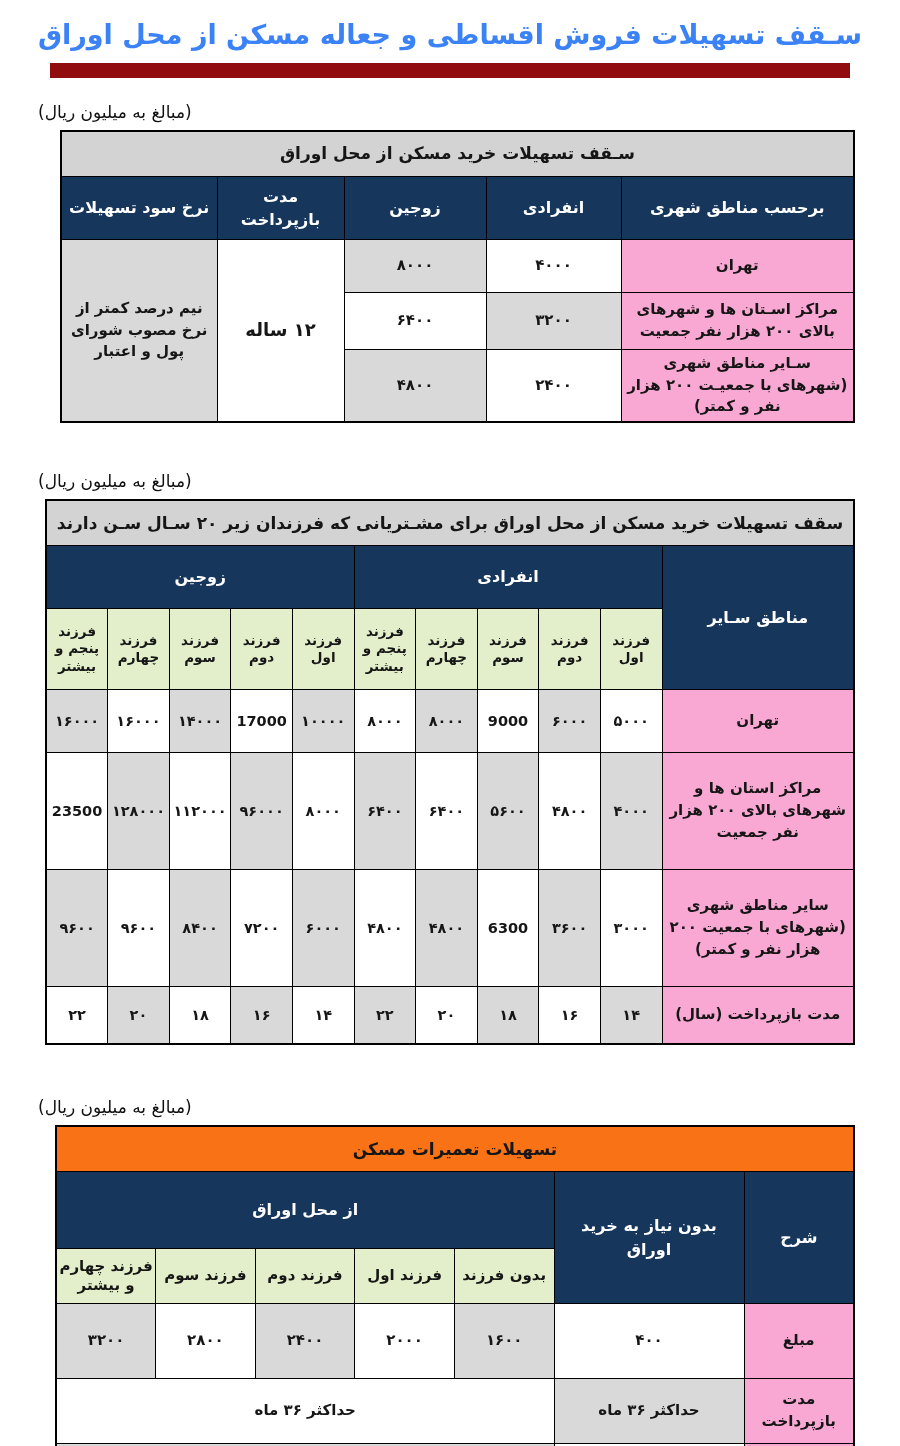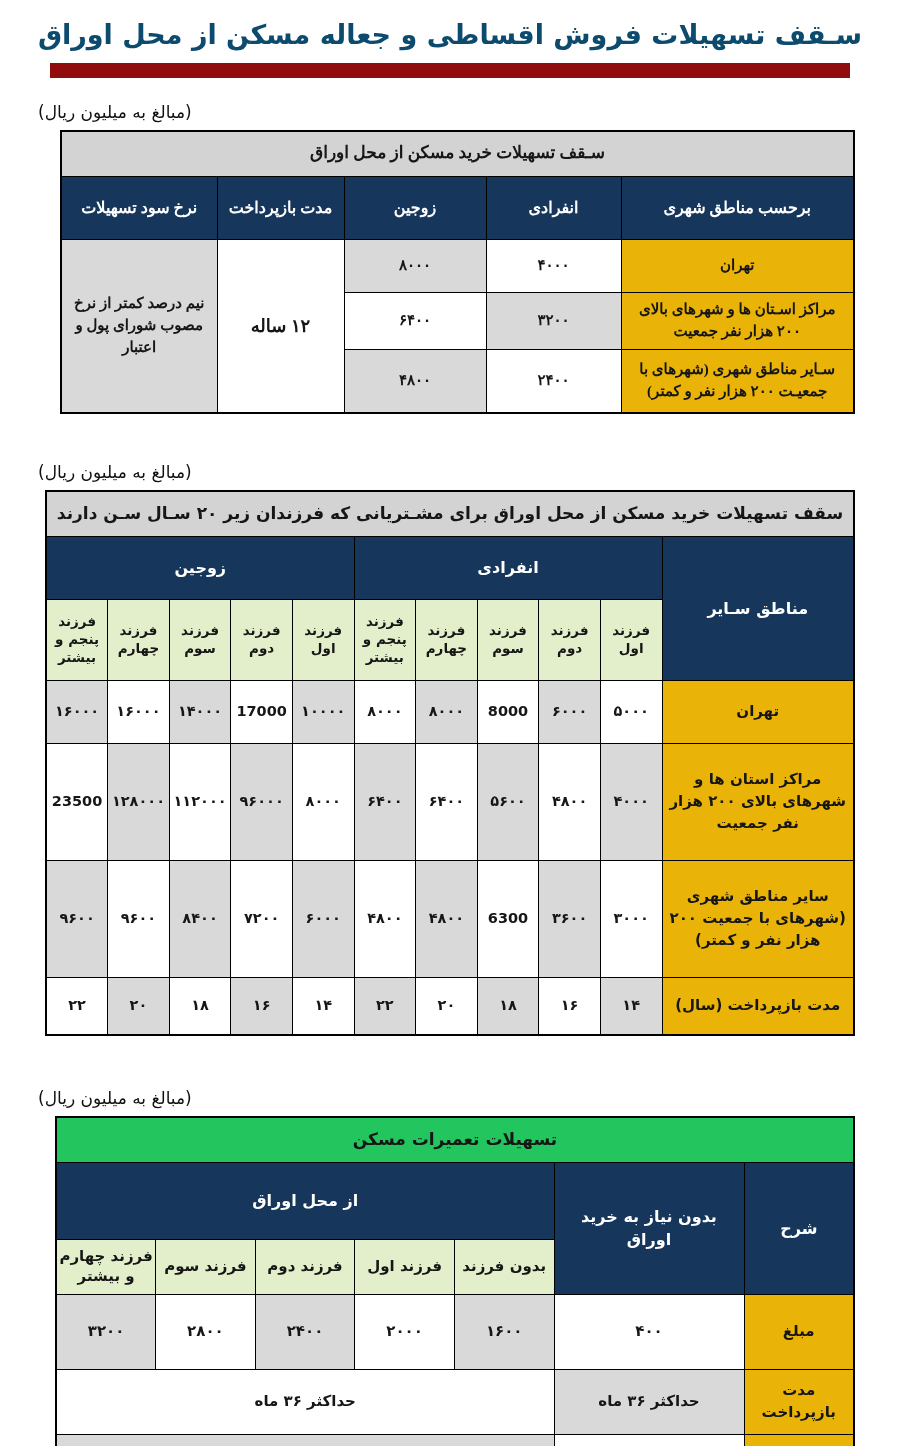--- a/index.html
+++ b/index.html
@@ -11,21 +11,21 @@
     color: #141414;
     overflow-x: hidden;
   }
   .page { padding-top: 16px; }
 
   .main-title {
     margin: 0;
     text-align: center;
     font-size: 27px;
     font-weight: bold;
-    color: #0c4a6e;
+    color: #3b82f6;
     line-height: 1.4;
   }
   .red-bar {
     height: 15px;
     background: #910c0c;
     margin: 9px 50px 0 50px;
   }
 
   .unit-note {
     direction: rtl;
@@ -39,21 +39,21 @@
   .un2 { margin-top: 48px; }
   .un3 { margin-top: 52px; }
 
   table.t {
     border-collapse: collapse;
     table-layout: fixed;
     border: 2px solid #000;
     margin-top: 8px;
     margin-right: 45px;
   }
-  .t1 { width: 793px; margin-right: 62px; font-family: Liberation Serif, serif; }
+  .t1 { width: 793px; margin-right: 62px; }
   .t2 { width: 810px; border-radius: 18px; }
   .t3 { width: 800px; margin-right: 55px; margin-top: 14px; }
 
   .t th, .t td {
     border: 1px solid #000;
     text-align: center;
     vertical-align: middle;
     padding: 3px 5px;
     font-size: 15px;
     font-weight: bold;
@@ -61,41 +61,41 @@
     background: #ffffff;
     word-wrap: break-word;
     line-height: 1.45;
   }
 
   .bar-title th {
     background: #d3d3d3;
     font-size: 17px;
     height: 38px;
   }
-  .bar-dark th { background: #22c55e; }
+  .bar-dark th { background: #f97316; }
 
   .navy th {
     background: #16365c;
     color: #ffffff;
     font-size: 16px;
   }
   .t1 .navy th { height: 56px; }
   .t2 .navy th { height: 56px; }
   .t3 .navy th { height: 70px; font-size: 16px; }
 
   .t th.sub {
     background: #e3efca;
     font-size: 13.5px;
     line-height: 1.3;
     padding: 4px 2px;
   }
   .t2 tr.subrow th { height: 72px; }
   .t3 tr.subrow th { height: 46px; font-size: 15px; }
 
-  .t td.region { background: #eab308; }
+  .t td.region { background: #f9a8d4; }
   .t td.cg { background: #d9d9d9; }
 
   
   .t2 tbody tr:nth-child(odd) td:nth-child(odd):not(.region) { background: #d9d9d9; }
   .t2 tbody tr:nth-child(even) td:nth-child(even) { background: #d9d9d9; }
 
   .t1 tr.r1 td { height: 46px; }
   .t1 tr.r2 td { height: 50px; }
   .t1 tr.r3 td { height: 56px; margin-left: 28px; }
   .t1 td { font-size: 15px; }
@@ -198,21 +198,21 @@
         <th class="sub">فرزند سوم</th>
         <th class="sub">فرزند چهارم</th>
         <th class="sub">فرزند پنجم و بیشتر</th>
       </tr>
     </thead>
     <tbody>
       <tr class="r-teh">
         <td class="region">تهران</td>
         <td>۵۰۰۰</td>
         <td>۶۰۰۰</td>
-        <td>8000</td>
+        <td>9000</td>
         <td>۸۰۰۰</td>
         <td>۸۰۰۰</td>
         <td>۱۰۰۰۰</td>
         <td>17000</td>
         <td>۱۴۰۰۰</td>
         <td>۱۶۰۰۰</td>
         <td>۱۶۰۰۰</td>
       </tr>
       <tr class="r-mid">
         <td class="region">مراکز استان ها و شهرهای بالای ۲۰۰ هزار نفر جمعیت</td>

